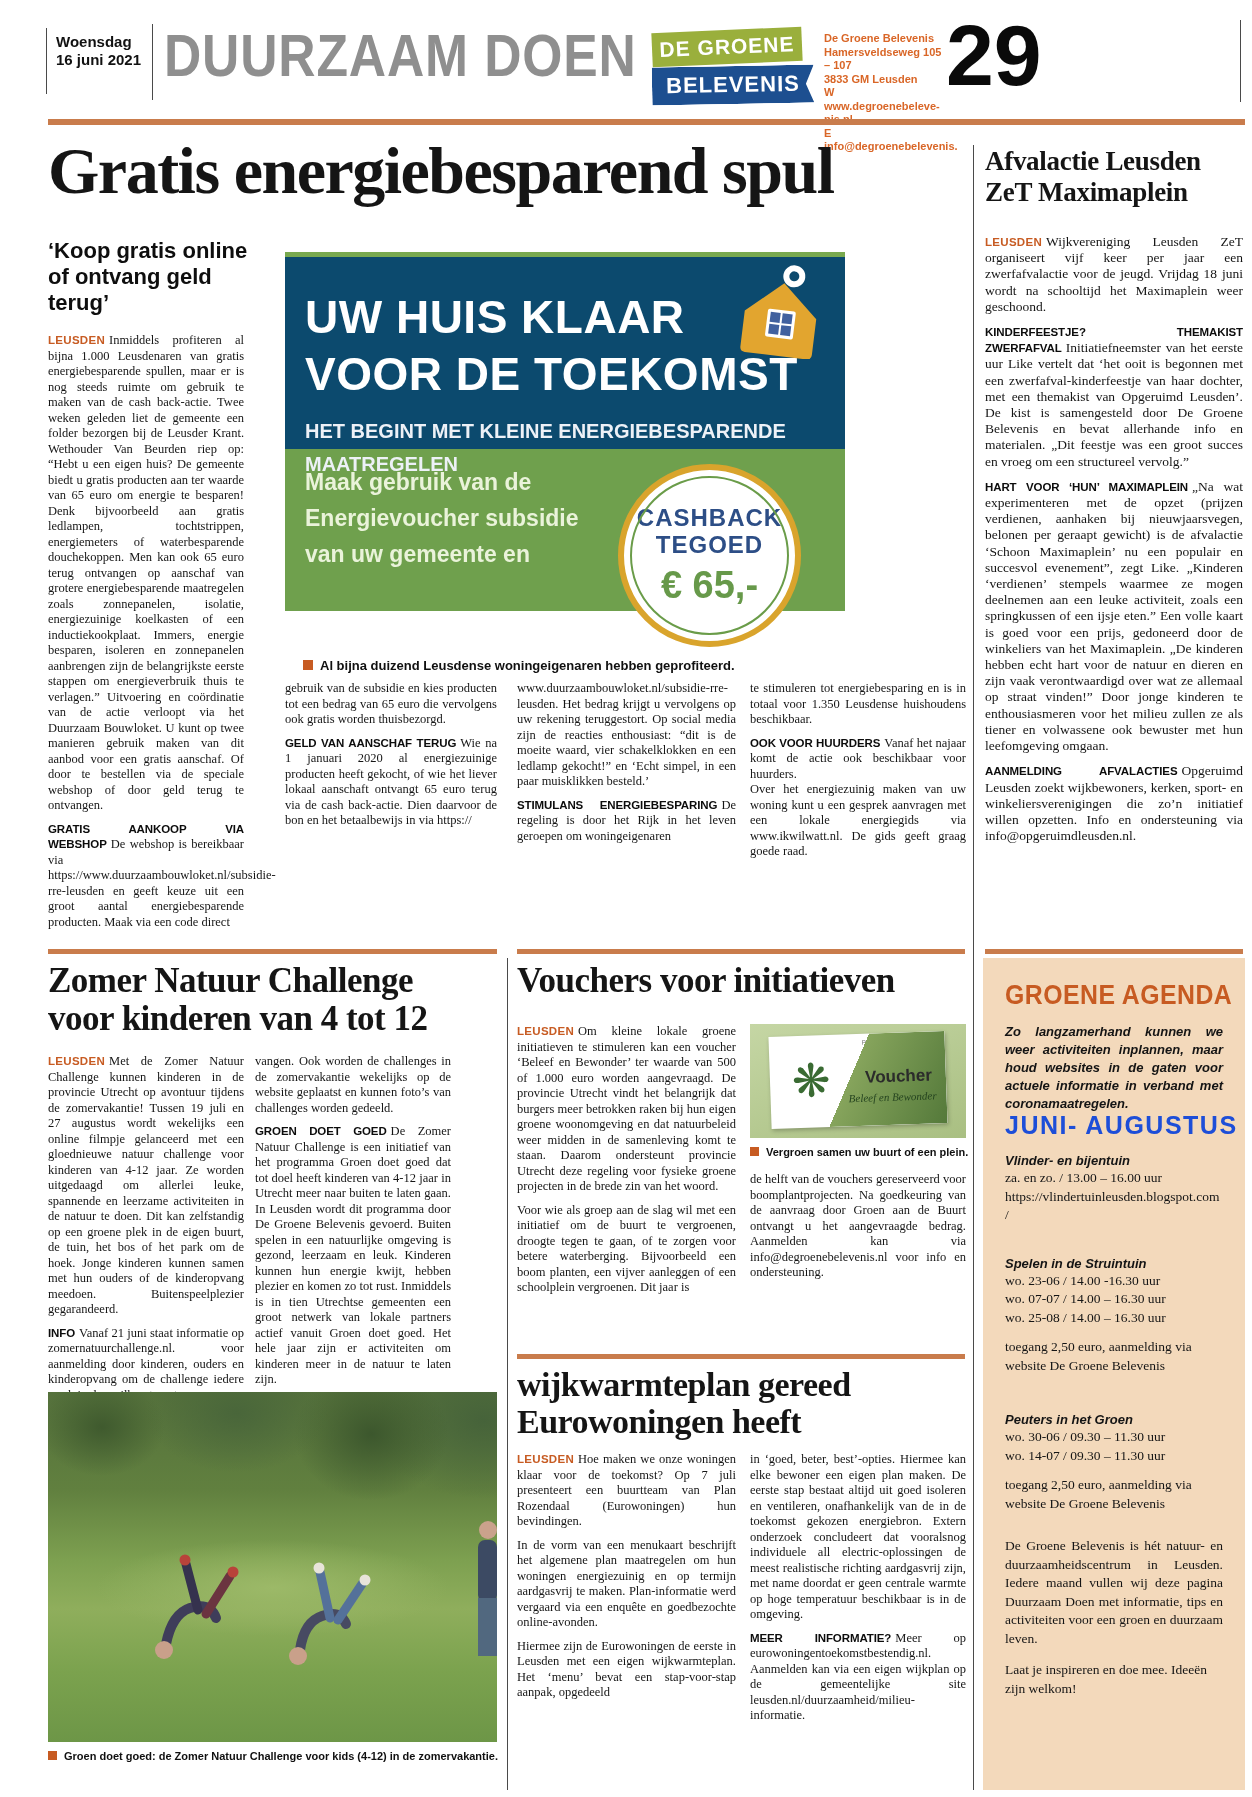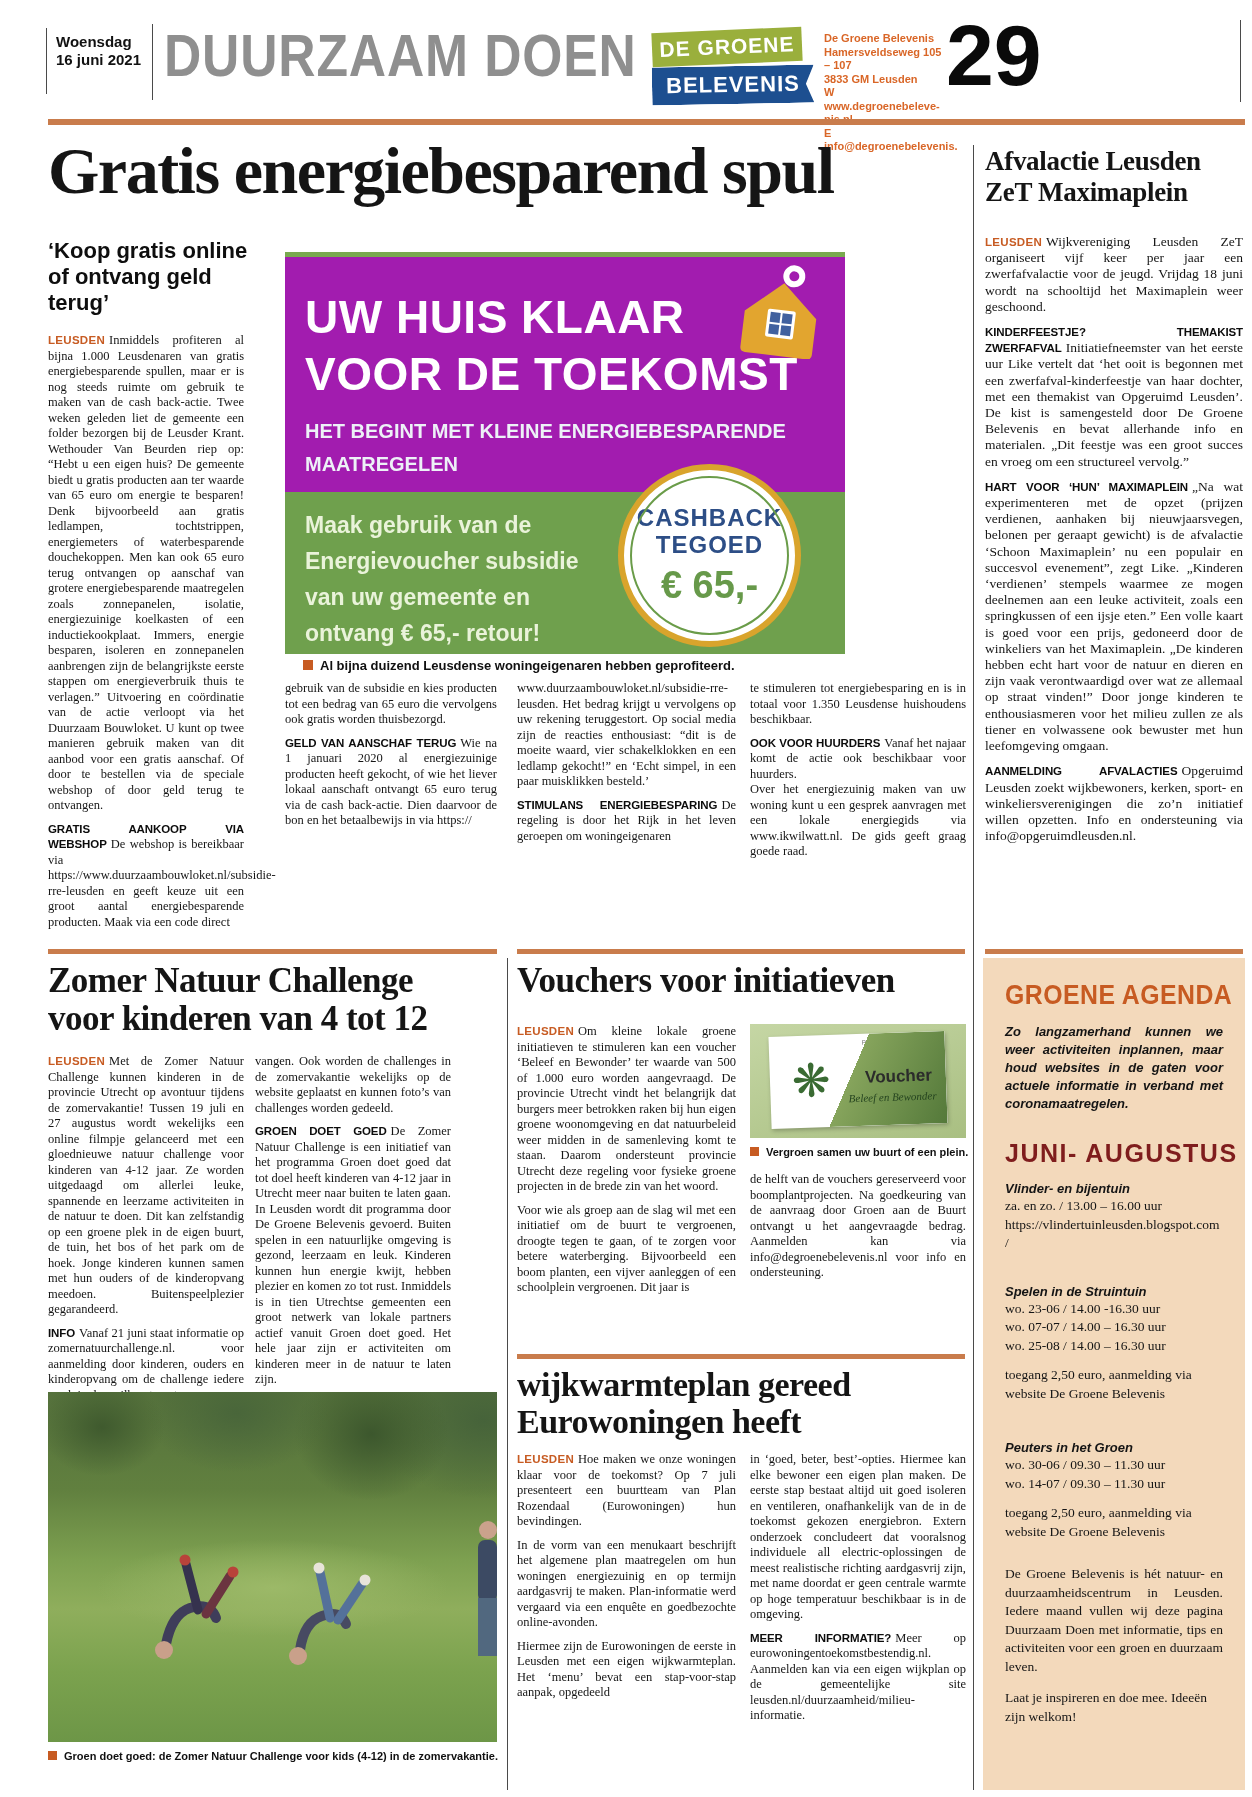--- a/index.html
+++ b/index.html
@@ -46,21 +46,21 @@
           letter-spacing:-.1px;margin-right:4px;color:#0c0c0c;}
   
   .cap{font-family:"Liberation Sans",sans-serif;font-weight:bold;font-size:13px;color:#101010;
        white-space:nowrap;}
   .cap .sq{display:inline-block;width:10px;height:10px;background:#c75b22;margin-right:7px;}
   .cap.small{font-size:11px;}
   .cap.small .sq{width:9px;height:9px;}
   
   .promo{left:285px;top:252px;width:560px;height:402px;}
   .promo-strip{height:5px;background:#79a94f;}
-  .promo-blue{position:relative;height:235px;background:#a21caf;}
+  .promo-blue{position:relative;height:192px;background:#0c4a6e;}
   .promo-green{height:162px;background:#6fa04d;}
   .promo-h{position:absolute;left:20px;top:32px;font-family:"Liberation Sans",sans-serif;
            font-weight:bold;font-size:46px;line-height:57px;color:#fff;letter-spacing:.5px;}
   .promo-sub{position:absolute;left:20px;top:158px;font-family:"Liberation Sans",sans-serif;
              font-weight:bold;font-size:20px;line-height:33px;color:#edf1f7;}
   .promo-green-text{padding:15px 0 0 20px;font-family:"Liberation Sans",sans-serif;
                     font-weight:bold;font-size:23px;line-height:36px;color:#eaf3da;}
   .badge{position:absolute;left:333px;top:212px;width:183px;height:183px;border-radius:50%;
          background:#fff;border:6px solid #d9a42c;box-sizing:border-box;
          display:flex;flex-direction:column;align-items:center;justify-content:center;}
@@ -94,22 +94,22 @@
   .vbow{position:absolute;left:22px;top:22px;font-size:46px;line-height:1;color:#3a6b33;z-index:2;
         font-family:"DejaVu Sans",sans-serif;}
   
   .agenda{left:983px;top:958px;width:262px;height:832px;background:#f3d9bb;box-sizing:border-box;
           padding:24px 22px;overflow:hidden;}
   .ag-title{font-family:"Liberation Sans",sans-serif;font-weight:bold;font-size:27px;line-height:1;
             color:#c75b22;letter-spacing:.5px;transform:scaleX(.92);transform-origin:left top;
             white-space:nowrap;}
   .ag-intro{margin-top:14px;font-family:"Liberation Sans",sans-serif;font-weight:bold;
             font-style:italic;font-size:13px;line-height:18px;text-align:justify;color:#141414;}
-  .ag-period{margin-top:28px;font-family:"Liberation Sans",sans-serif;font-weight:bold;
-             font-size:25px;line-height:1;color:#7f1d1d;letter-spacing:1.5px;white-space:nowrap;}
+  .ag-period{margin-top:0;font-family:"Liberation Sans",sans-serif;font-weight:bold;
+             font-size:25px;line-height:1;color:#1d4ed8;letter-spacing:1.5px;white-space:nowrap;}
   .ag-name{font-family:"Liberation Sans",sans-serif;font-weight:bold;font-style:italic;
            font-size:13px;line-height:17px;color:#141414;}
   .ag-line{font-size:13.5px;line-height:18.5px;overflow-wrap:anywhere;}
   .ag-note{font-size:13.5px;line-height:18.5px;margin-top:11px;}
   .mt14{margin-top:14px;} .mt30{margin-top:30px;} .mt26{margin-top:36px;}
   .ag-outro{margin-top:24px;font-size:13.5px;line-height:18.5px;text-align:justify;}
   .ag-outro2{margin-top:13px;font-size:13.5px;line-height:18.5px;}
 </style>
 </head>
 <body>
@@ -171,21 +171,20 @@
           <rect x="36" y="62" width="10" height="10" fill="#41619f"></rect>
           <rect x="48" y="62" width="10" height="10" fill="#41619f"></rect>
         </g>
       </svg>
     </div>
     <div class="promo-green">
       <div class="promo-green-text">
         <div>Maak gebruik van de</div>
         <div>Energievoucher subsidie</div>
         <div>van uw gemeente en</div>
-        <div>ontvang € 65,- retour!</div>
       </div>
     </div>
     <div class="badge">
       <div class="b1">CASHBACK</div>
       <div class="b1">TEGOED</div>
       <div class="amt">€ 65,-</div>
     </div>
   </div>
 
   <div class="abs cap" style="left:303px;top:658px;">

